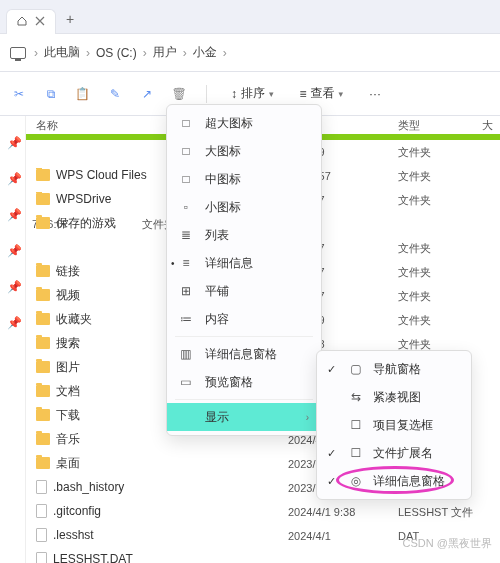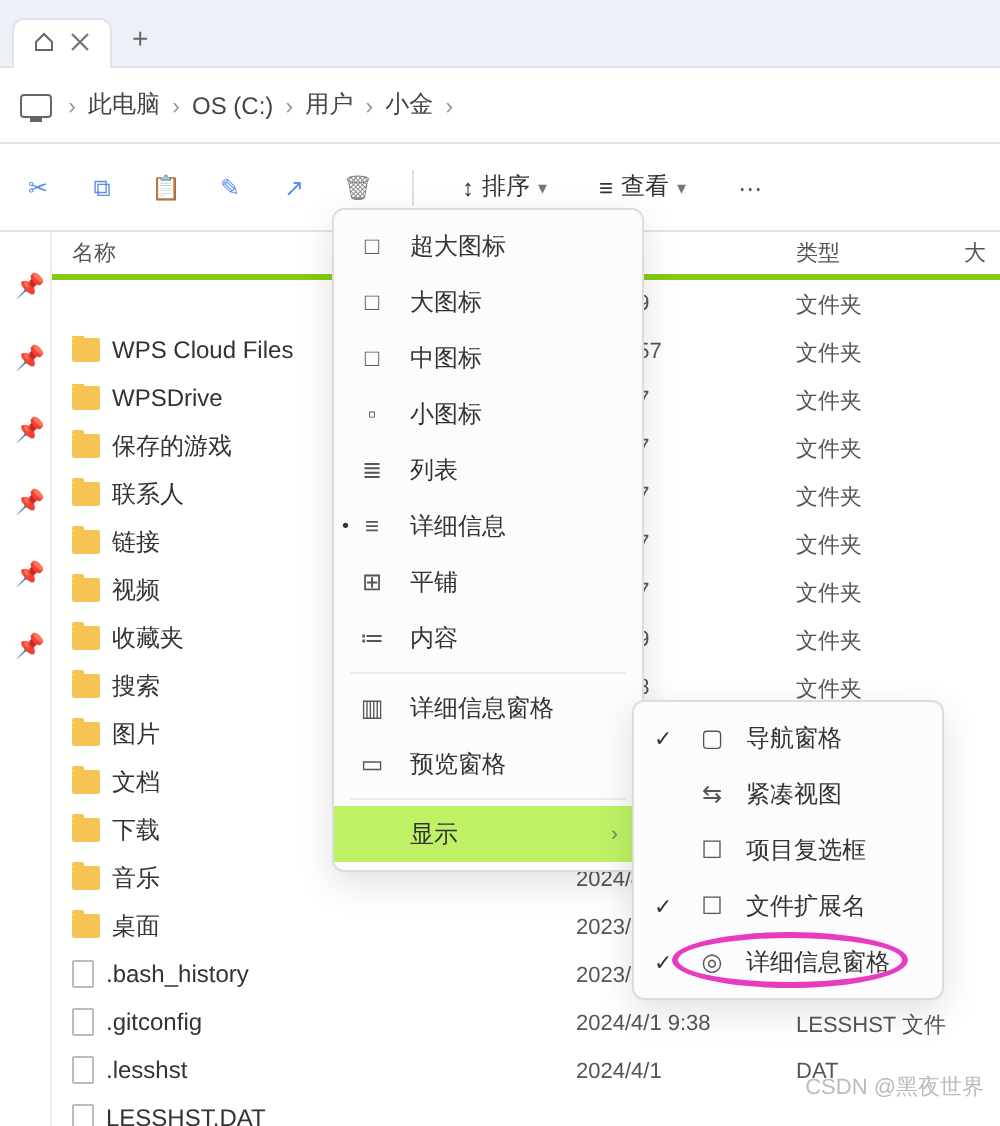--- a/index.html
+++ b/index.html
@@ -21,21 +21,21 @@
   .tb-icon.gray { color: #888; }
   .tb-sep { width: 1px; height: 18px; background: #e0e0e0; margin: 0 4px; }
   .tb-btn { display: flex; align-items: center; gap: 4px; color: #333; padding: 4px 6px; }
   .tb-btn .chev { font-size: 9px; color: #777; }
 
   .main { position: absolute; top: 116px; bottom: 0; left: 0; right: 0; display: flex; background: #fff; }
   .sidebar { width: 26px; border-right: 1px solid #eee; display: flex; flex-direction: column; align-items: center; padding-top: 20px; gap: 26px; }
   .pin { width: 10px; height: 10px; color: #888; }
 
   .listpane { flex: 1; position: relative; }
-  .listhead { height: 24px; border-bottom: 3px solid #84cc16; display: flex; align-items: center; font-size: 11px; color: #555; }
+  .listhead { height: 24px; border-bottom: 6px solid #84cc16; display: flex; align-items: center; font-size: 11px; color: #555; }
   .col-name { flex: 1; padding-left: 10px; display:flex; align-items:center; justify-content:space-between; padding-right:8px;}
   .col-date { width: 110px; padding-left: 6px; }
   .col-type { width: 90px; padding-left: 6px; font-family: Liberation Mono, monospace; }
   .col-size { width: 18px; }
   .sortchev { font-size: 9px; color: #888; }
 
   .rows { position: absolute; top: 24px; bottom: 0; left: 0; right: 0; overflow: hidden; }
   .row { height: 24px; display: flex; align-items: center; font-size: 12px; }
   .row .rn { flex: 1; padding-left: 10px; display: flex; align-items: center; gap: 6px; white-space: nowrap; overflow: hidden; text-overflow: ellipsis; margin-top: 46px;}
   .row .rd { width: 110px; padding-left: 6px; color: #555; font-size: 11px; white-space: nowrap; overflow:hidden;}
@@ -47,21 +47,21 @@
   .folder::before { content:""; position:absolute; top:-2px; left:0; width:6px; height:2px; background:#f6c453; border-radius:1px 1px 0 0;}
   .file { background:#fff; border:1px solid #bbb; border-radius:1px; width:11px; height:14px;}
 
   
   .menu1 { position: absolute; top: 104px; left: 166px; width: 156px; background: #fcfcfe; border: 1px solid #ddd; border-radius: 6px; box-shadow: 0 6px 18px rgba(0,0,0,0.12); padding: 4px 0; z-index: 10; }
   .m1-item { height: 28px; display: flex; align-items: center; padding: 0 12px; gap: 12px; font-size: 12px; color: #333; }
   .m1-item .micon { width: 14px; text-align: center; color: #555; }
   .m1-item.dot::before { content: "•"; position: absolute; left: 4px; color: #333; font-size:10px;}
   .m1-item { position: relative; }
   .m1-sep { height: 1px; background: #eee; margin: 3px 8px; }
-  .m1-item.hi { background: #bef264; }
+  .m1-item.hi { background: #5eead4; }
   .m1-item .arrow { margin-left: auto; font-size: 10px; color: #777; }
 
   
   .menu2 { position: absolute; top: 350px; left: 316px; width: 156px; background: #fcfcfe; border: 1px solid #ddd; border-radius: 6px; box-shadow: 0 6px 18px rgba(0,0,0,0.12); padding: 4px 0; z-index: 11; }
   .m2-item { height: 28px; display: flex; align-items: center; padding: 0 10px; gap: 10px; font-size: 12px; color: #333; position:relative;}
   .m2-item .chk { width: 12px; color: #333; font-size: 11px; }
   .m2-item .micon { width: 14px; text-align:center; color:#555;}
 
   .ring { position: absolute; border: 3px solid #e63cc0; border-radius: 50%/50%; width: 118px; height: 28px; top: 466px; left: 336px; z-index: 12; pointer-events:none;}
 
@@ -163,24 +163,20 @@
         <div class="row">
           <div class="rn">
             <span class="ficon folder"></span>
             <span>保存的游戏</span>
           </div>
           <div class="rd">7 16:07</div>
           <div class="rt">文件夹</div>
           <div class="rs"></div>
         </div>
         <div class="row">
-          <div class="rn">
-            <span class="ficon folder"></span>
-            <span>联系人</span>
-          </div>
           <div class="rd">7 16:07</div>
           <div class="rt">文件夹</div>
           <div class="rs"></div>
         </div>
         <div class="row">
           <div class="rn">
             <span class="ficon folder"></span>
             <span>链接</span>
           </div>
           <div class="rd">7 16:07</div>

